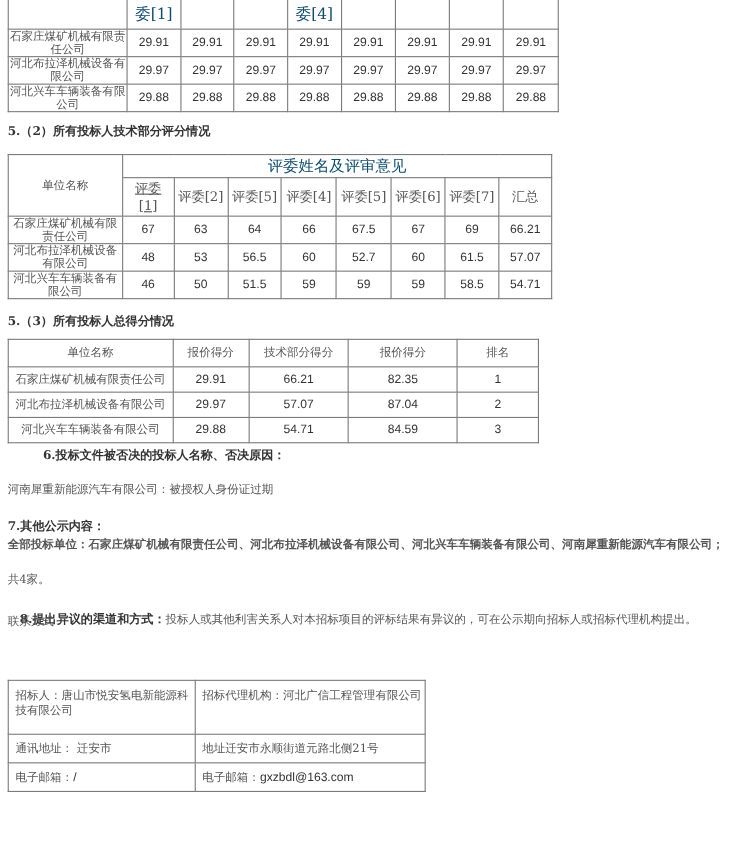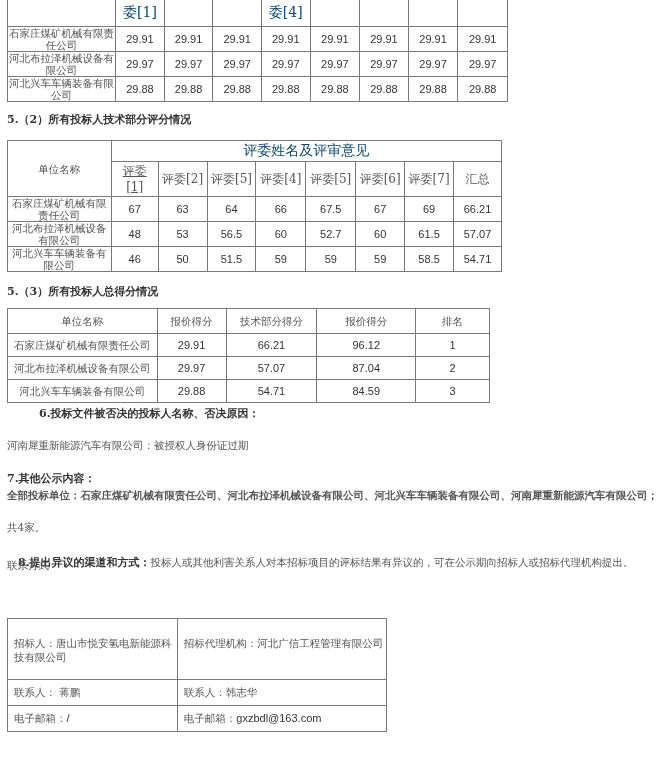--- a/index.html
+++ b/index.html
@@ -31,21 +31,21 @@
   #t2 .r-data td { height: 23px; }
 
   
   #t3 { left: 7px; top: 308px; width: 483px; }
   #t3 td { height: 22px; }
   #t3 .r-head td { height: 24px; }
 
   
   #t4 { left: 7px; top: 618px; width: 380px; }
   #t4 td { text-align: left; padding-left: 6px; font-size: 10.5px; color: #555; }
-  #t4 .r-first td { height: 42px; vertical-align: top; padding-top: 18px; margin-top: 21px; }
+  #t4 .r-first td { height: 42px; vertical-align: top; padding-top: 6px; margin-top: 21px; }
   #t4 td.c { height: 25px; }
   #t4 .sans { font-family: "Liberation Sans", "DejaVu Sans", sans-serif; font-size: 11px; color: #333; }
 
   .section-title {
     position: absolute; left: 7px; font-size: 11px; font-weight: bold; color: #333;
   }
   .para { position: absolute; left: 7px; font-size: 10.5px; color: #555; line-height: 19px; }
 </style>
 </head>
 <body>
@@ -190,21 +190,21 @@
     <td class="cn">单位名称</td>
     <td class="cn">报价得分</td>
     <td class="cn">技术部分得分</td>
     <td class="cn">报价得分</td>
     <td class="cn">排名</td>
   </tr>
   <tr>
     <td class="cn">石家庄煤矿机械有限责任公司</td>
     <td class="num">29.91</td>
     <td class="num">66.21</td>
-    <td class="num">96.12</td>
+    <td class="num">82.35</td>
     <td class="num">1</td>
   </tr>
   <tr>
     <td class="cn">河北布拉泽机械设备有限公司</td>
     <td class="num">29.97</td>
     <td class="num">57.07</td>
     <td class="num">87.04</td>
     <td class="num">2</td>
   </tr>
   <tr>
@@ -234,21 +234,21 @@
   <colgroup>
       <col style="width:230px">
       <col style="width:260px">
     </colgroup>
   <tbody>
       <tr class="r-first">
     <td><span>招标人：</span><span>唐山市悦安氢电新能源科技有限公司</span></td>
     <td><span>招标代理机构：</span><span>河北广信工程管理有限公司</span></td>
   </tr>
   <tr>
-    <td class="c"><span>联系人：</span> <span>蒋鹏</span></td>
-    <td class="c"><span>联系人：</span><span>韩志华</span></td>
+    <td class="c"><span>通讯地址：</span> <span>迁安市</span></td>
+    <td class="c"><span>地址</span><span>迁安市永顺街道元路北侧21号</span></td>
   </tr>
   <tr>
     <td class="c"><span>电子邮箱：</span><span class="sans">/</span></td>
     <td class="c"><span>电子邮箱：</span><span class="sans">gxzbdl@163.com</span></td>
   </tr>
 </tbody>
   </table>
 
 </body></html>

